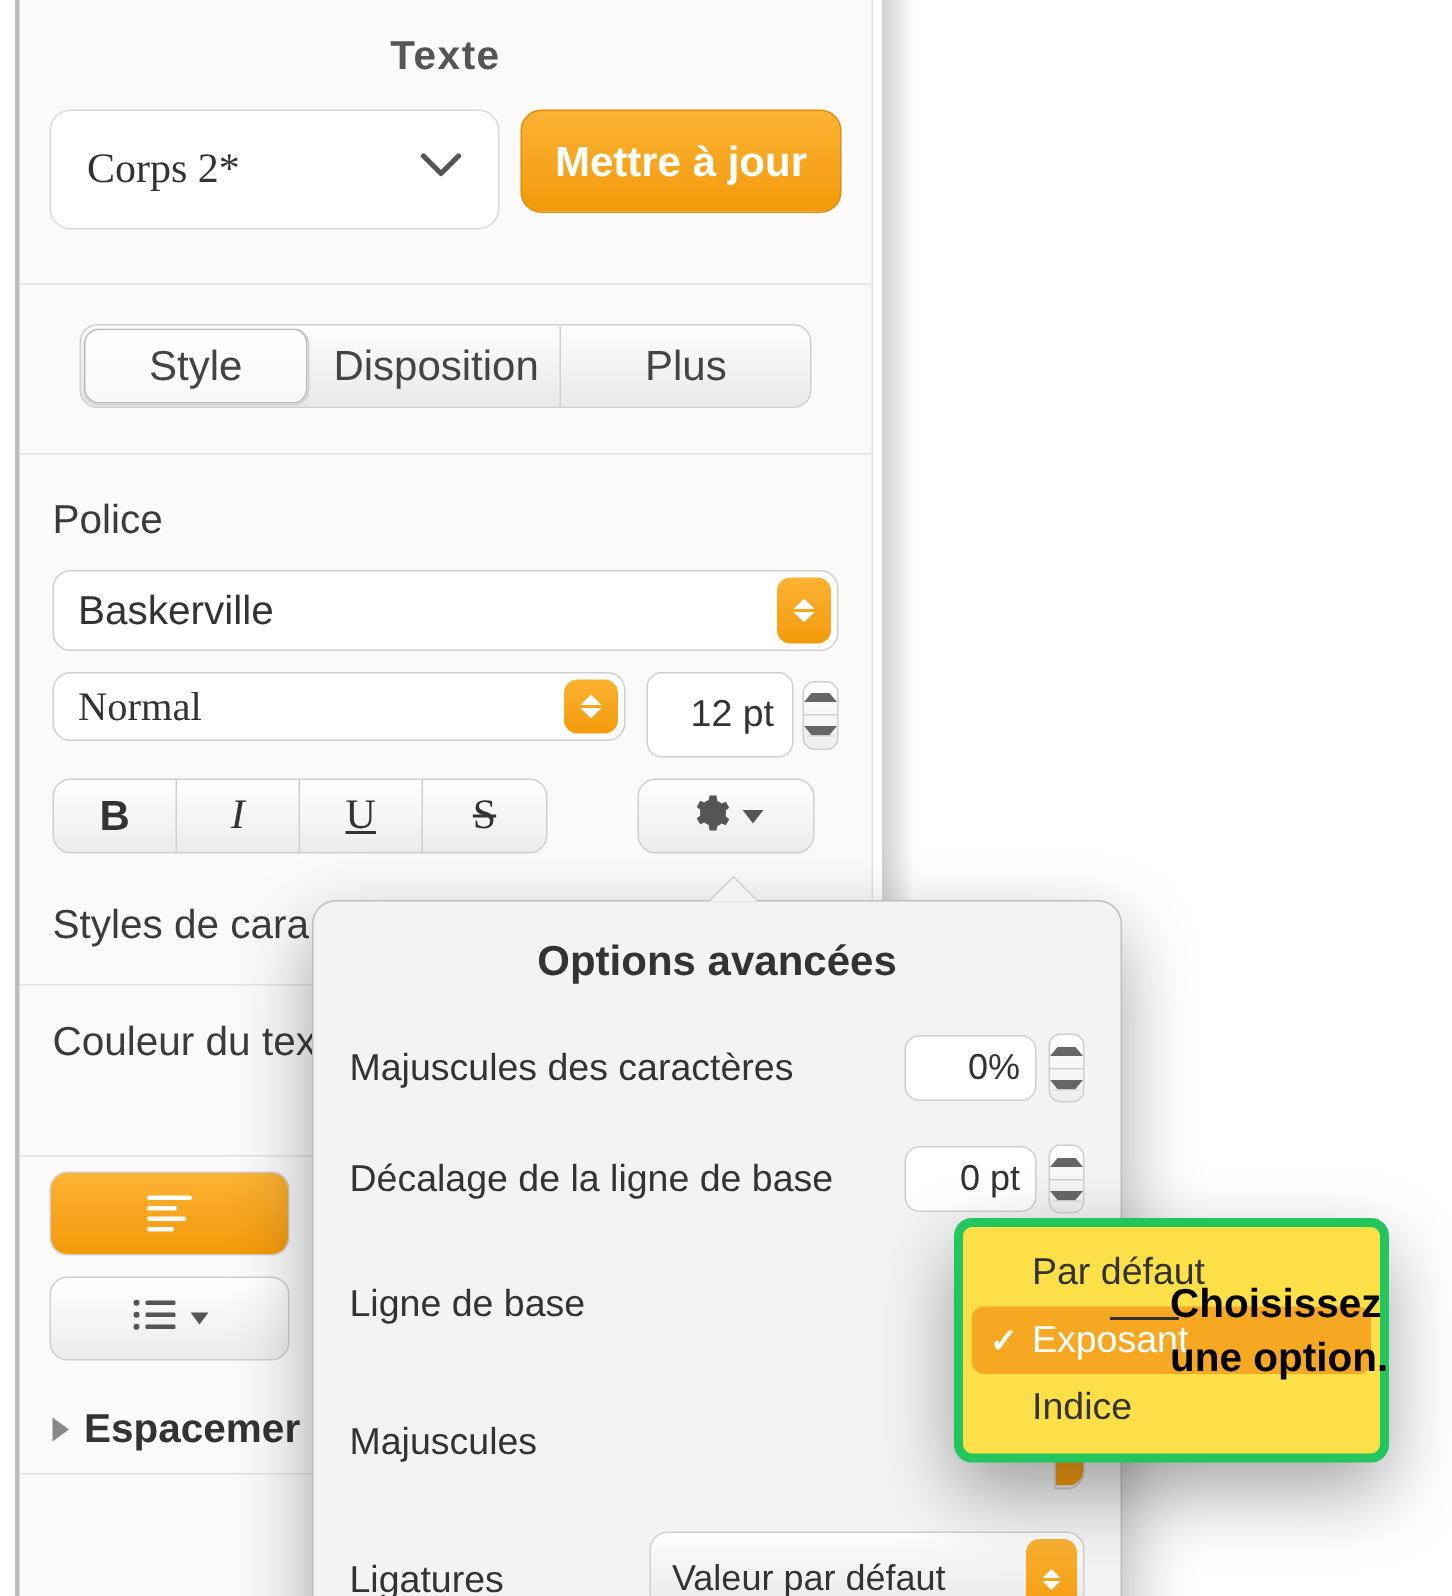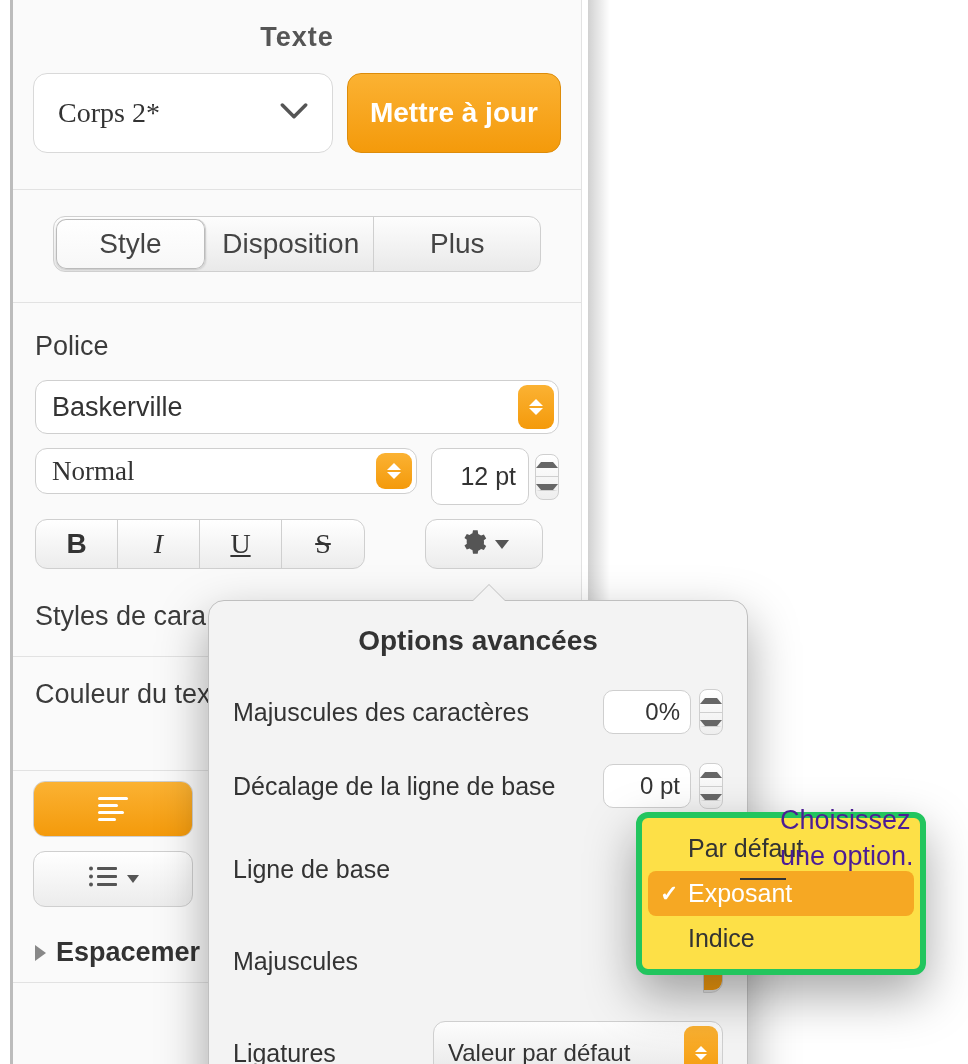--- a/index.html
+++ b/index.html
@@ -54,21 +54,21 @@
   .chev-down-lg svg { width: 28px; height: 20px; }
   .update-btn {
     background: #f5a623;
     background: linear-gradient(#fbb233,#f49a0b);
     border: 1px solid #dd8c0a;
     border-radius: 14px;
     color: #fff;
     font-size: 28px;
     font-weight: 600;
     padding: 16px 22px;
-    height: 80px;
+    height: 69px;
     display: flex;
     align-items: center;
   }
   .seg-row {
     padding: 26px 40px 30px;
     border-bottom: 1px solid #e2e2e2;
   }
   .seg {
     display: flex;
     background: linear-gradient(#fdfdfd,#e9e9e9);
@@ -375,24 +375,25 @@
   }
   .menu-item.selected::before{
     content:"✓";
     position:absolute;left:12px;
     font-size:22px;color:#fff;font-weight:700;
   }
 
   .callout{
     position:absolute;
     left: 780px;
-    top: 802px;
+    top: 851px;
     font-size:27px;
-    color:#4c1d95;
+    color:#000000;
     line-height:1.35;
+    font-weight:bold;
   }
   .callout-line{
     position:absolute;
     left:740px;
     top:878px;
     width:46px;
     height:2px;
     background:#333;
   }
 

